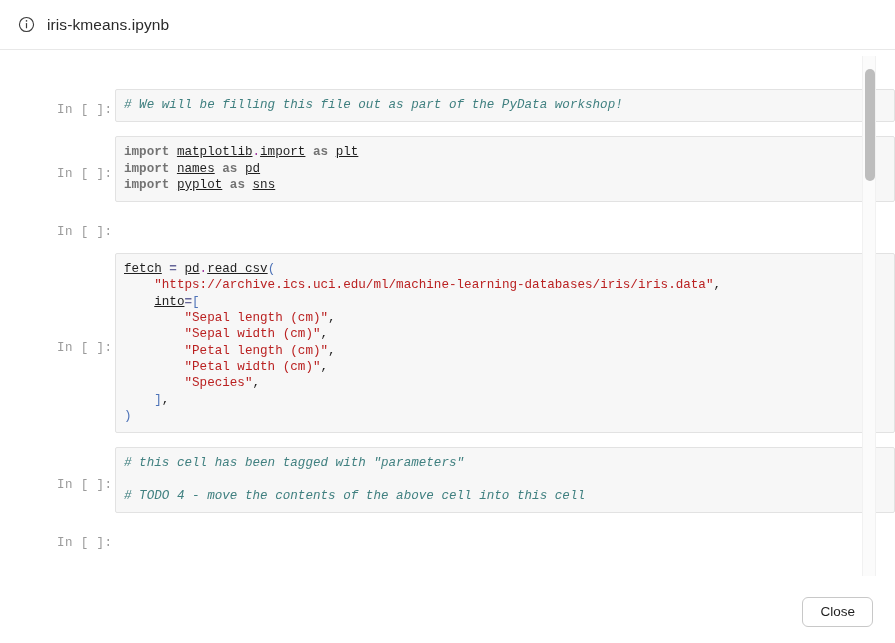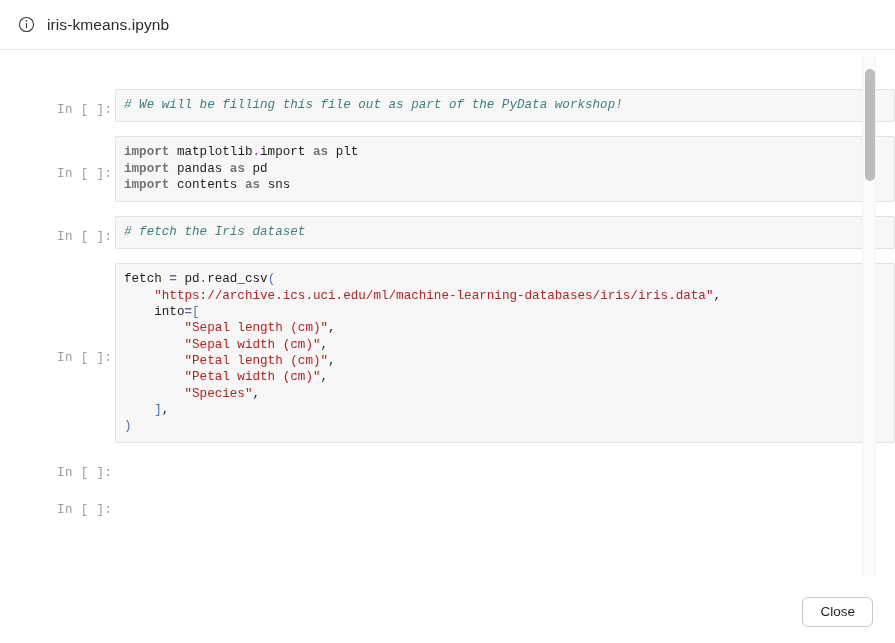--- a/index.html
+++ b/index.html
@@ -94,21 +94,21 @@
     tab-size: 4;
   }
 
   
   .c  { color: #408080; font-style: italic; }   
   .k  { color: #737373; font-weight: bold; }    
   .s  { color: #ba2121; }                       
   .o  { color: #666699; font-weight: bold; }                       
   .pu { color: #a23ba2; }                       
   .b  { color: #4e73b8; }                       
-  .n  { color: #1f1f1f; }                       
+  .n  { color: #1f1f1f; text-decoration: underline; }                       
 
   
   .scrollbar-track {
     position: absolute;
     top: 56px;
     left: 862px;
     width: 14px;
     height: 520px;
     background: #fbfbfb;
     border-left: 1px solid #f1f1f1;
@@ -168,47 +168,49 @@
         <div class="cell-row">
           <div class="prompt">In [ ]:</div>
           <div class="cell-box">
             <pre class="code"><span class="c"># We will be filling this file out as part of the PyData workshop!</span></pre>
           </div>
         </div>
         <div class="cell-row">
           <div class="prompt">In [ ]:</div>
           <div class="cell-box">
             <pre class="code"><span class="k">import</span> <span class="n">matplotlib</span><span class="pu">.</span><span class="n">import</span> <span class="k">as</span> <span class="n">plt</span>
-<span class="k">import</span> <span class="n">pandas</span> <span class="k">as</span> <span class="n">pd</span>
-<span class="k">import</span> <span class="n">contents</span> <span class="k">as</span> <span class="n">sns</span></pre>
-          </div>
-        </div>
-        <div class="cell-row">
-          <div class="prompt">In [ ]:</div>
-          <div class="cell-box">
-            <pre class="code"><span class="c"># fetch the Iris dataset</span></pre>
-          </div>
+<span class="k">import</span> <span class="n">names</span> <span class="k">as</span> <span class="n">pd</span>
+<span class="k">import</span> <span class="n">pyplot</span> <span class="k">as</span> <span class="n">sns</span></pre>
+          </div>
+        </div>
+        <div class="cell-row">
+          <div class="prompt">In [ ]:</div>
         </div>
         <div class="cell-row">
           <div class="prompt">In [ ]:</div>
           <div class="cell-box">
             <pre class="code"><span class="n">fetch</span> <span class="o">=</span> <span class="n">pd</span><span class="pu">.</span><span class="n">read_csv</span><span class="b">(</span>
     <span class="s">"https://archive.ics.uci.edu/ml/machine-learning-databases/iris/iris.data"</span>,
     <span class="n">into</span><span class="o">=</span><span class="b">[</span>
         <span class="s">"Sepal length (cm)"</span>,
         <span class="s">"Sepal width (cm)"</span>,
         <span class="s">"Petal length (cm)"</span>,
         <span class="s">"Petal width (cm)"</span>,
         <span class="s">"Species"</span>,
     <span class="b">]</span>,
 <span class="b">)</span></pre>
           </div>
         </div>
         <div class="cell-row">
           <div class="prompt">In [ ]:</div>
+          <div class="cell-box">
+            <pre class="code"><span class="c"># this cell has been tagged with "parameters"</span>
+&nbsp;
+<span class="c"># TODO 4 - move the contents of the above cell into this cell</span></pre>
+          </div>
         </div>
         <div class="cell-row">
           <div class="prompt">In [ ]:</div>
         </div>
       </div>
   </div>
 
   <div class="scrollbar-track">
     <div class="scrollbar-thumb"></div>
   </div>

